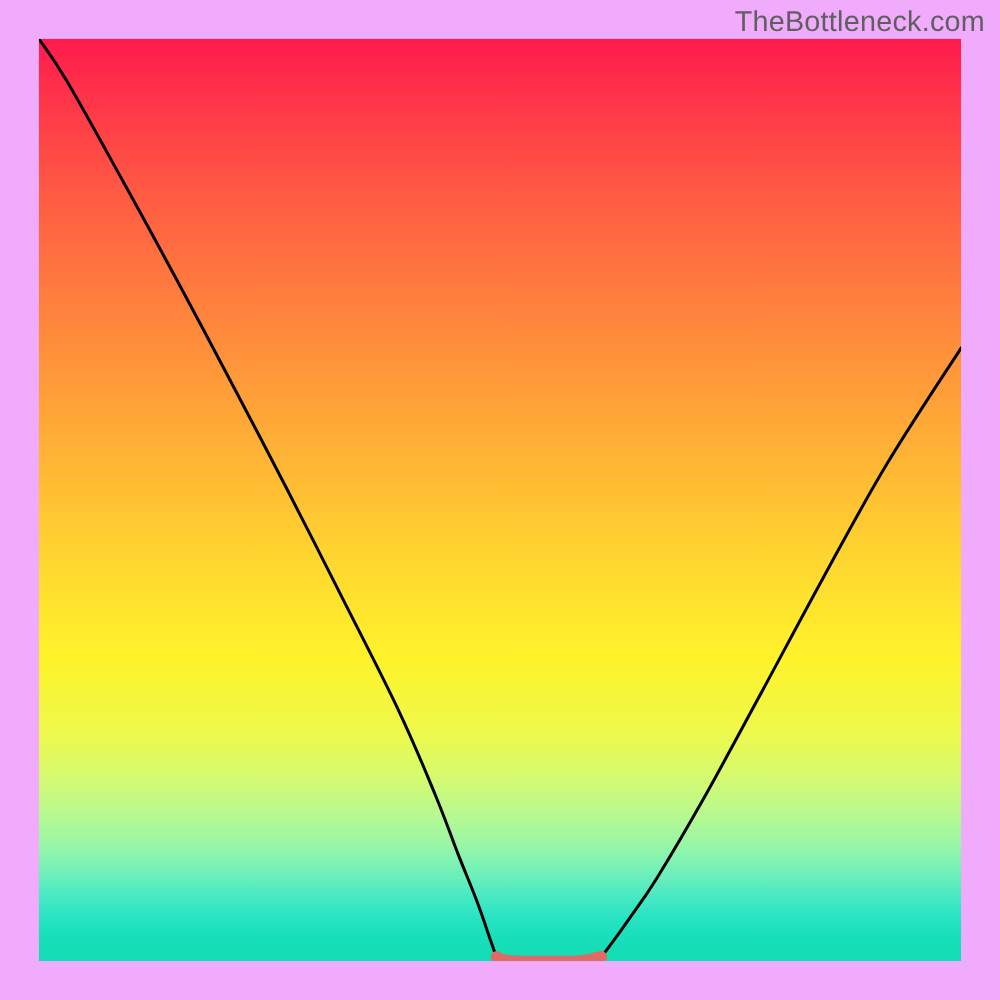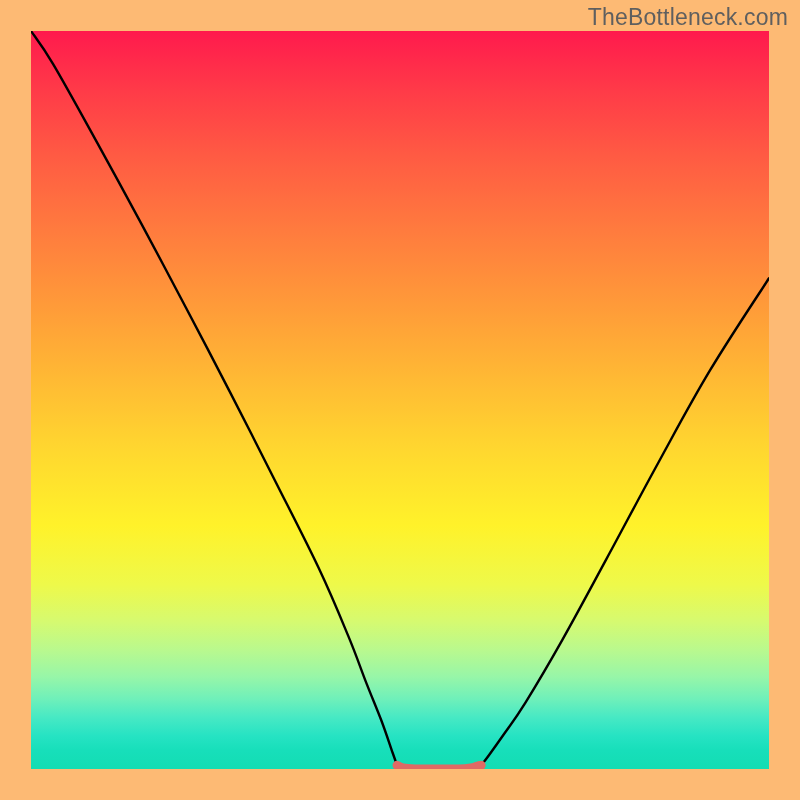--- a/index.html
+++ b/index.html
@@ -8,21 +8,21 @@
     width: 800px;
     height: 800px;
     background: #000;
     overflow: hidden;
     font-family: Arial, Helvetica, sans-serif;
   }
   .frame {
     position: relative;
     width: 800px;
     height: 800px;
-    background: #fdba74;
+    background: #f0abfc;
   }
   .watermark {
     position: absolute;
     top: 4px;
     right: 12px;
     color: #5f5f5f;
     font-size: 23px;
     font-weight: 500;
     letter-spacing: 0.2px;
     z-index: 10;

